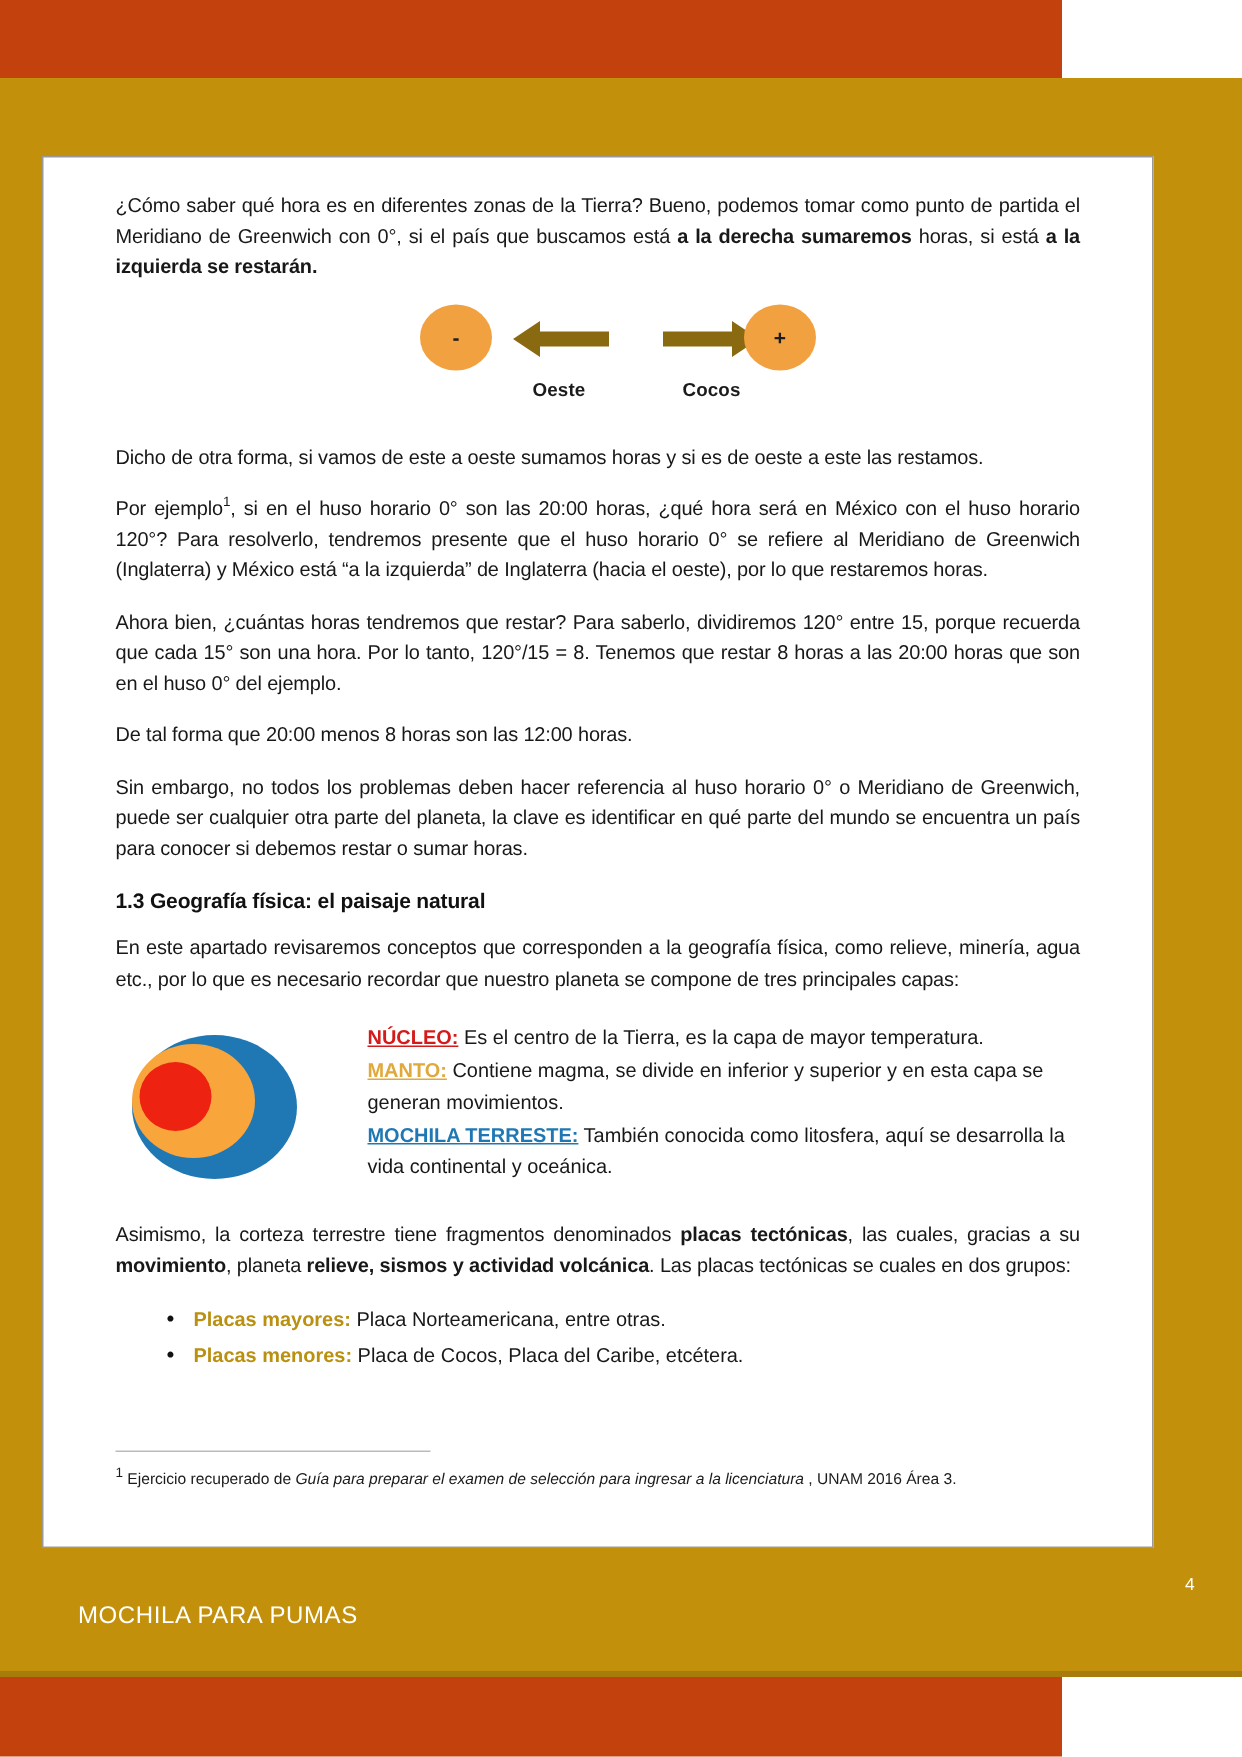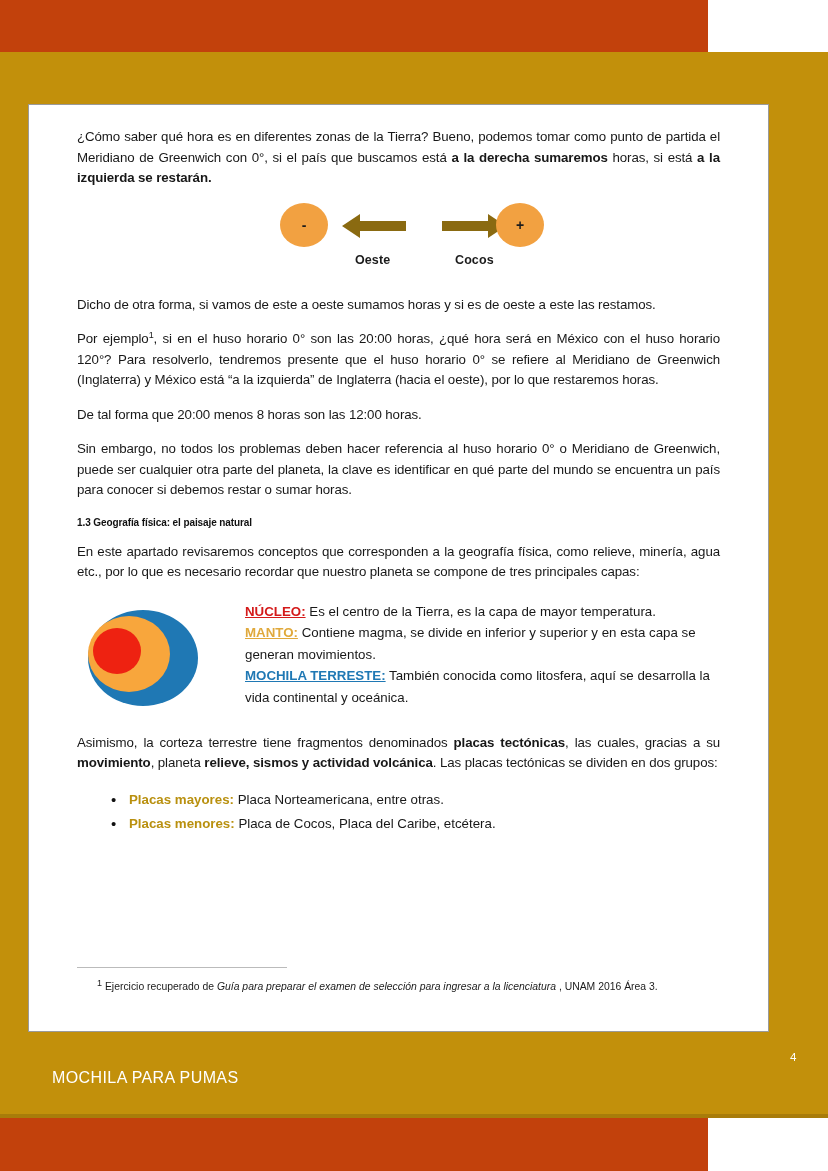--- a/index.html
+++ b/index.html
@@ -119,21 +119,21 @@
     font-weight: bold;
     color: #1b1b1b;
     letter-spacing: 0.1px;
   }
   .lbl.oeste { left: 278px; }
   .lbl.este  { left: 378px; }
 
   
   h2.sect {
     margin: 16px 0 14px 0;
-    font-size: 10px;
+    font-size: 14px;
     font-weight: bold;
     color: #111111;
     letter-spacing: -0.1px;
   }
 
   
   .layers {
     position: relative;
     margin: 18px 0 20px 0;
     min-height: 112px;
@@ -202,21 +202,20 @@
     background: #bbbbbb;
   }
   .footnote {
     position: absolute;
     left: 48px;
     top: 874px;
     width: 660px;
     font-size: 10.4px;
     line-height: 15px;
     color: #1b1b1b;
-    margin-left: 20px;
   }
   .footnote i { font-style: italic; }
 
   
   .footer-text {
     position: absolute;
     left: 52px;
     top: 1069px;
     font-size: 16px;
     color: #ffffff;
@@ -265,20 +264,21 @@
           </div>
 
         <div class="lbl oeste">Oeste</div>
         <div class="lbl este">Cocos</div>
       </div>
 
       <p class="para">Dicho de otra forma, si vamos de este a oeste sumamos horas y si es de oeste a este las restamos.</p>
 
       <p class="para"><span>Por ejemplo</span><sup class="fnref">1</sup><span>, si en el huso horario 0° son las 20:00 horas, ¿qué hora será en México con el huso horario 120°? Para resolverlo, tendremos presente que el huso horario 0° se refiere al Meridiano de Greenwich (Inglaterra) y México está “a la izquierda” de Inglaterra (hacia el oeste), por lo que restaremos horas.</span></p>
 
+      <p class="para">Ahora bien, ¿cuántas horas tendremos que restar? Para saberlo, dividiremos 120° entre 15, porque recuerda que cada 15° son una hora. Por lo tanto, 120°/15 = 8. Tenemos que restar 8 horas a las 20:00 horas que son en el huso 0° del ejemplo.</p>
 
       <p class="para">De tal forma que 20:00 menos 8 horas son las 12:00 horas.</p>
 
       <p class="para">Sin embargo, no todos los problemas deben hacer referencia al huso horario 0° o Meridiano de Greenwich, puede ser cualquier otra parte del planeta, la clave es identificar en qué parte del mundo se encuentra un país para conocer si debemos restar o sumar horas.</p>
 
       <h2 class="sect">1.3 Geografía física: el paisaje natural</h2>
 
       <p class="para">En este apartado revisaremos conceptos que corresponden a la geografía física, como relieve, minería, agua etc., por lo que es necesario recordar que nuestro planeta se compone de tres principales capas:</p>
 
       <div class="layers">
@@ -289,21 +289,21 @@
             <ellipse cx="36" cy="44" rx="24" ry="23" fill="#EE2211"></ellipse>
           </svg>
         </div>
         <div class="layers-text">
           <span class="row"><span class="k-nucleo">NÚCLEO:</span><span> Es el centro de la Tierra, es la capa de mayor temperatura.</span></span>
           <span class="row"><span class="k-manto">MANTO:</span><span> Contiene magma, se divide en inferior y superior y en esta capa se generan movimientos.</span></span>
           <span class="row"><span class="k-corteza">MOCHILA TERRESTE:</span><span> También conocida como litosfera, aquí se desarrolla la vida continental y oceánica.</span></span>
         </div>
       </div>
 
-      <p class="para"><span>Asimismo, la corteza terrestre tiene fragmentos denominados </span><b>placas tectónicas</b><span>, las cuales, gracias a su </span><b>movimiento</b><span>, planeta </span><b>relieve, sismos y actividad volcánica</b><span>. Las placas tectónicas se dividen en dos grupos:</span></p>
+      <p class="para"><span>Asimismo, la corteza terrestre tiene fragmentos denominados </span><b>placas tectónicas</b><span>, las cuales, gracias a su </span><b>movimiento</b><span>, planeta </span><b>relieve, sismos y actividad volcánica</b><span>. Las placas tectónicas se cuales en dos grupos:</span></p>
 
       <ul class="bullets">
         <li><span class="b-label">Placas mayores:</span><span> Placa Norteamericana, entre otras.</span></li>
         <li><span class="b-label">Placas menores:</span><span> Placa de Cocos, Placa del Caribe, etcétera.</span></li>
       </ul>
 
     </div>
 
     <div class="footnote-rule"></div>
     <div class="footnote"><sup class="fnref">1</sup><span> Ejercicio recuperado de </span><i>Guía para preparar el examen de selección para ingresar a la licenciatura</i><span> , UNAM 2016 Área 3.</span></div>

